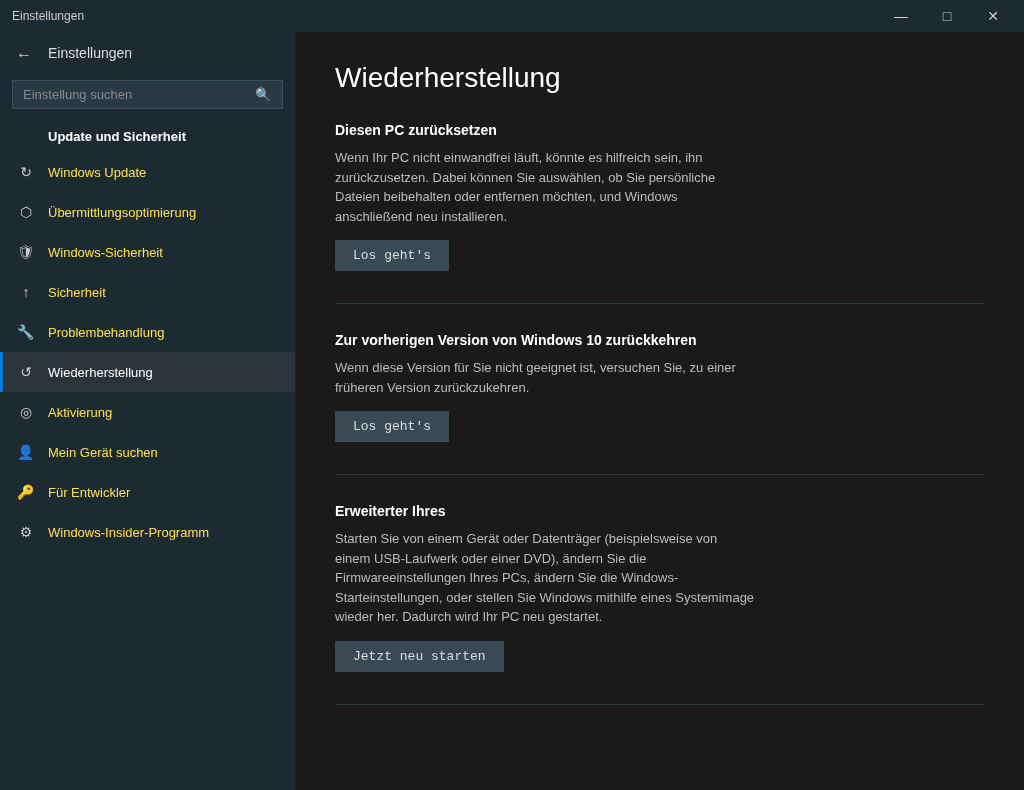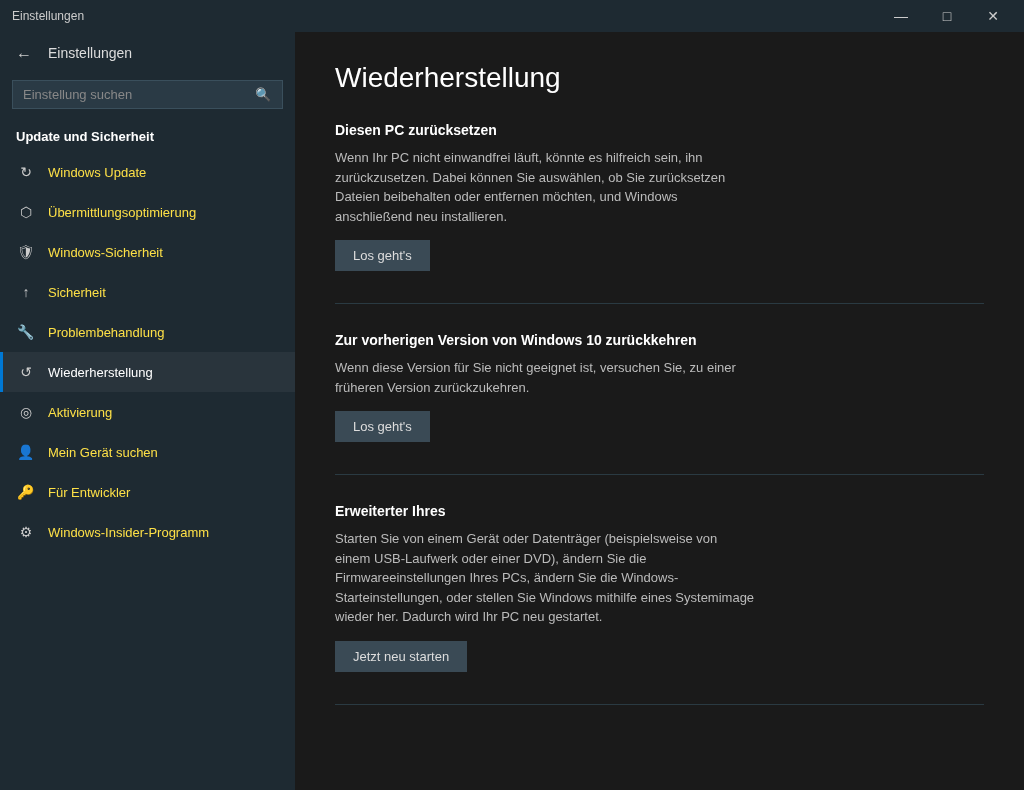--- a/index.html
+++ b/index.html
@@ -116,20 +116,21 @@
       color: #aaa;
       font-size: 13px;
     }
 
     
     .sidebar-section-title {
       color: white;
       font-size: 13px;
       font-weight: 600;
       padding: 8px 16px 8px 16px;
+      margin-left: 32px;
     }
 
     
     .nav-item {
       display: flex;
       align-items: center;
       padding: 10px 16px;
       cursor: pointer;
       color: #ccc;
       font-size: 13px;
@@ -205,21 +206,21 @@
       max-width: 420px;
     }
 
     .section-btn {
       background: #3a4a55;
       border: none;
       color: #ddd;
       font-size: 13px;
       padding: 8px 18px;
       cursor: pointer;
-      font-family: Liberation Sans, sans-serif;
+      font-family: Liberation Mono, monospace;
     }
 
     .divider {
       border: none;
       border-top: 1px solid #2a3a42;
       margin-bottom: 28px;
     }
 
     .link-text {
       color: #4db3ff;
@@ -311,21 +312,21 @@
     </div>
 
   </div>
 
   <div class="content">
 
     <h1 class="page-title">Wiederherstellung</h1>
 
     <div class="section">
       <div class="section-title">Diesen PC zurücksetzen</div>
-      <div class="section-desc">Wenn Ihr PC nicht einwandfrei läuft, könnte es hilfreich sein, ihn zurückzusetzen. Dabei können Sie auswählen, ob Sie zurücksetzen Dateien beibehalten oder entfernen möchten, und Windows anschließend neu installieren.</div>
+      <div class="section-desc">Wenn Ihr PC nicht einwandfrei läuft, könnte es hilfreich sein, ihn zurückzusetzen. Dabei können Sie auswählen, ob Sie persönliche Dateien beibehalten oder entfernen möchten, und Windows anschließend neu installieren.</div>
       <button class="section-btn">Los geht's</button>
     </div>
 
     <hr class="divider">
 
     <div class="section">
       <div class="section-title">Zur vorherigen Version von Windows 10 zurückkehren</div>
       <div class="section-desc">Wenn diese Version für Sie nicht geeignet ist, versuchen Sie, zu einer früheren Version zurückzukehren.</div>
       <button class="section-btn">Los geht's</button>
     </div>

